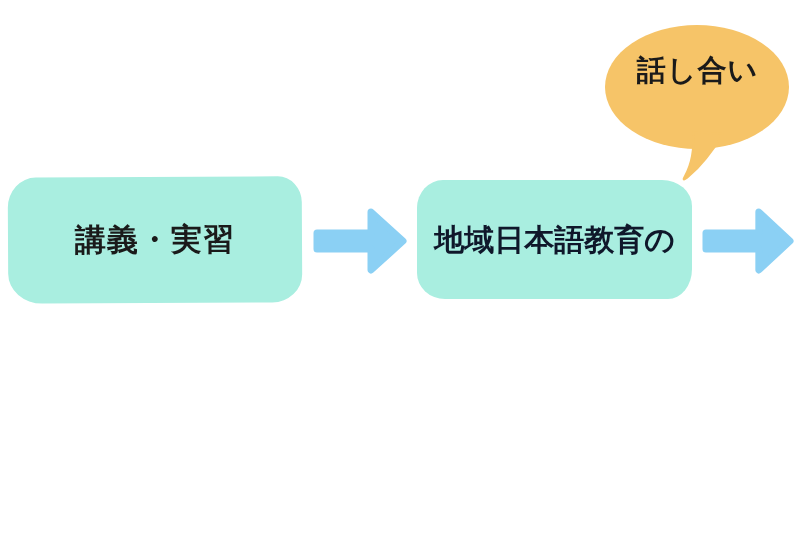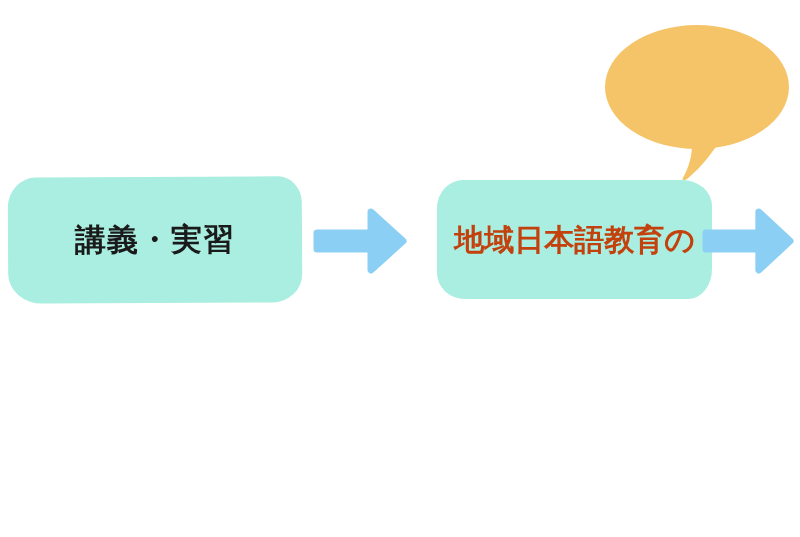--- a/index.html
+++ b/index.html
@@ -64,31 +64,32 @@
 </head>
 <body>
 
 <div class="canvas">
 
   <svg class="bubble-svg" viewBox="0 0 195 170">
     <ellipse cx="97" cy="67" rx="92" ry="62" fill="#f6c468"></ellipse>
     <path d="M 93 112 Q 95 138 85 156 Q 81 163 89 156 Q 106 142 123 114 Z" stroke-width="2" stroke-linejoin="round" fill="#f6c468" stroke="#f6c468"></path>
   </svg>
   <div class="bubble-text" style="color: rgb(26, 26, 26);">
+    <div>話し合い</div>
   </div>
 
   <div class="box box1" style="background-color: rgb(169, 238, 224); color: rgb(26, 26, 26);">
     <span>講義・実習</span>
   </div>
 
   <svg class="arrow arrow1" viewBox="0 0 94 68" preserveAspectRatio="none">
     <path d="M 4 26 L 58 26 L 58 5 L 90 34 L 58 63 L 58 42 L 4 42 Z" stroke-width="7" stroke-linejoin="round" stroke-linecap="round" fill="#8bd0f4" stroke="#8bd0f4"></path>
   </svg>
 
-  <div class="box box2" style="background-color: rgb(169, 238, 224); color: #c2410c; margin-left: 20px;">
+  <div class="box box2" style="background-color: rgb(169, 238, 224); color: #0f172a;">
     <div>地域日本語教育の</div>
   </div>
 
   <svg class="arrow arrow2" viewBox="0 0 94 68" preserveAspectRatio="none">
     <path d="M 4 26 L 58 26 L 58 5 L 90 34 L 58 63 L 58 42 L 4 42 Z" stroke-width="7" stroke-linejoin="round" stroke-linecap="round" fill="#8bd0f4" stroke="#8bd0f4"></path>
   </svg>
 
 </div>
 
 </body></html>

